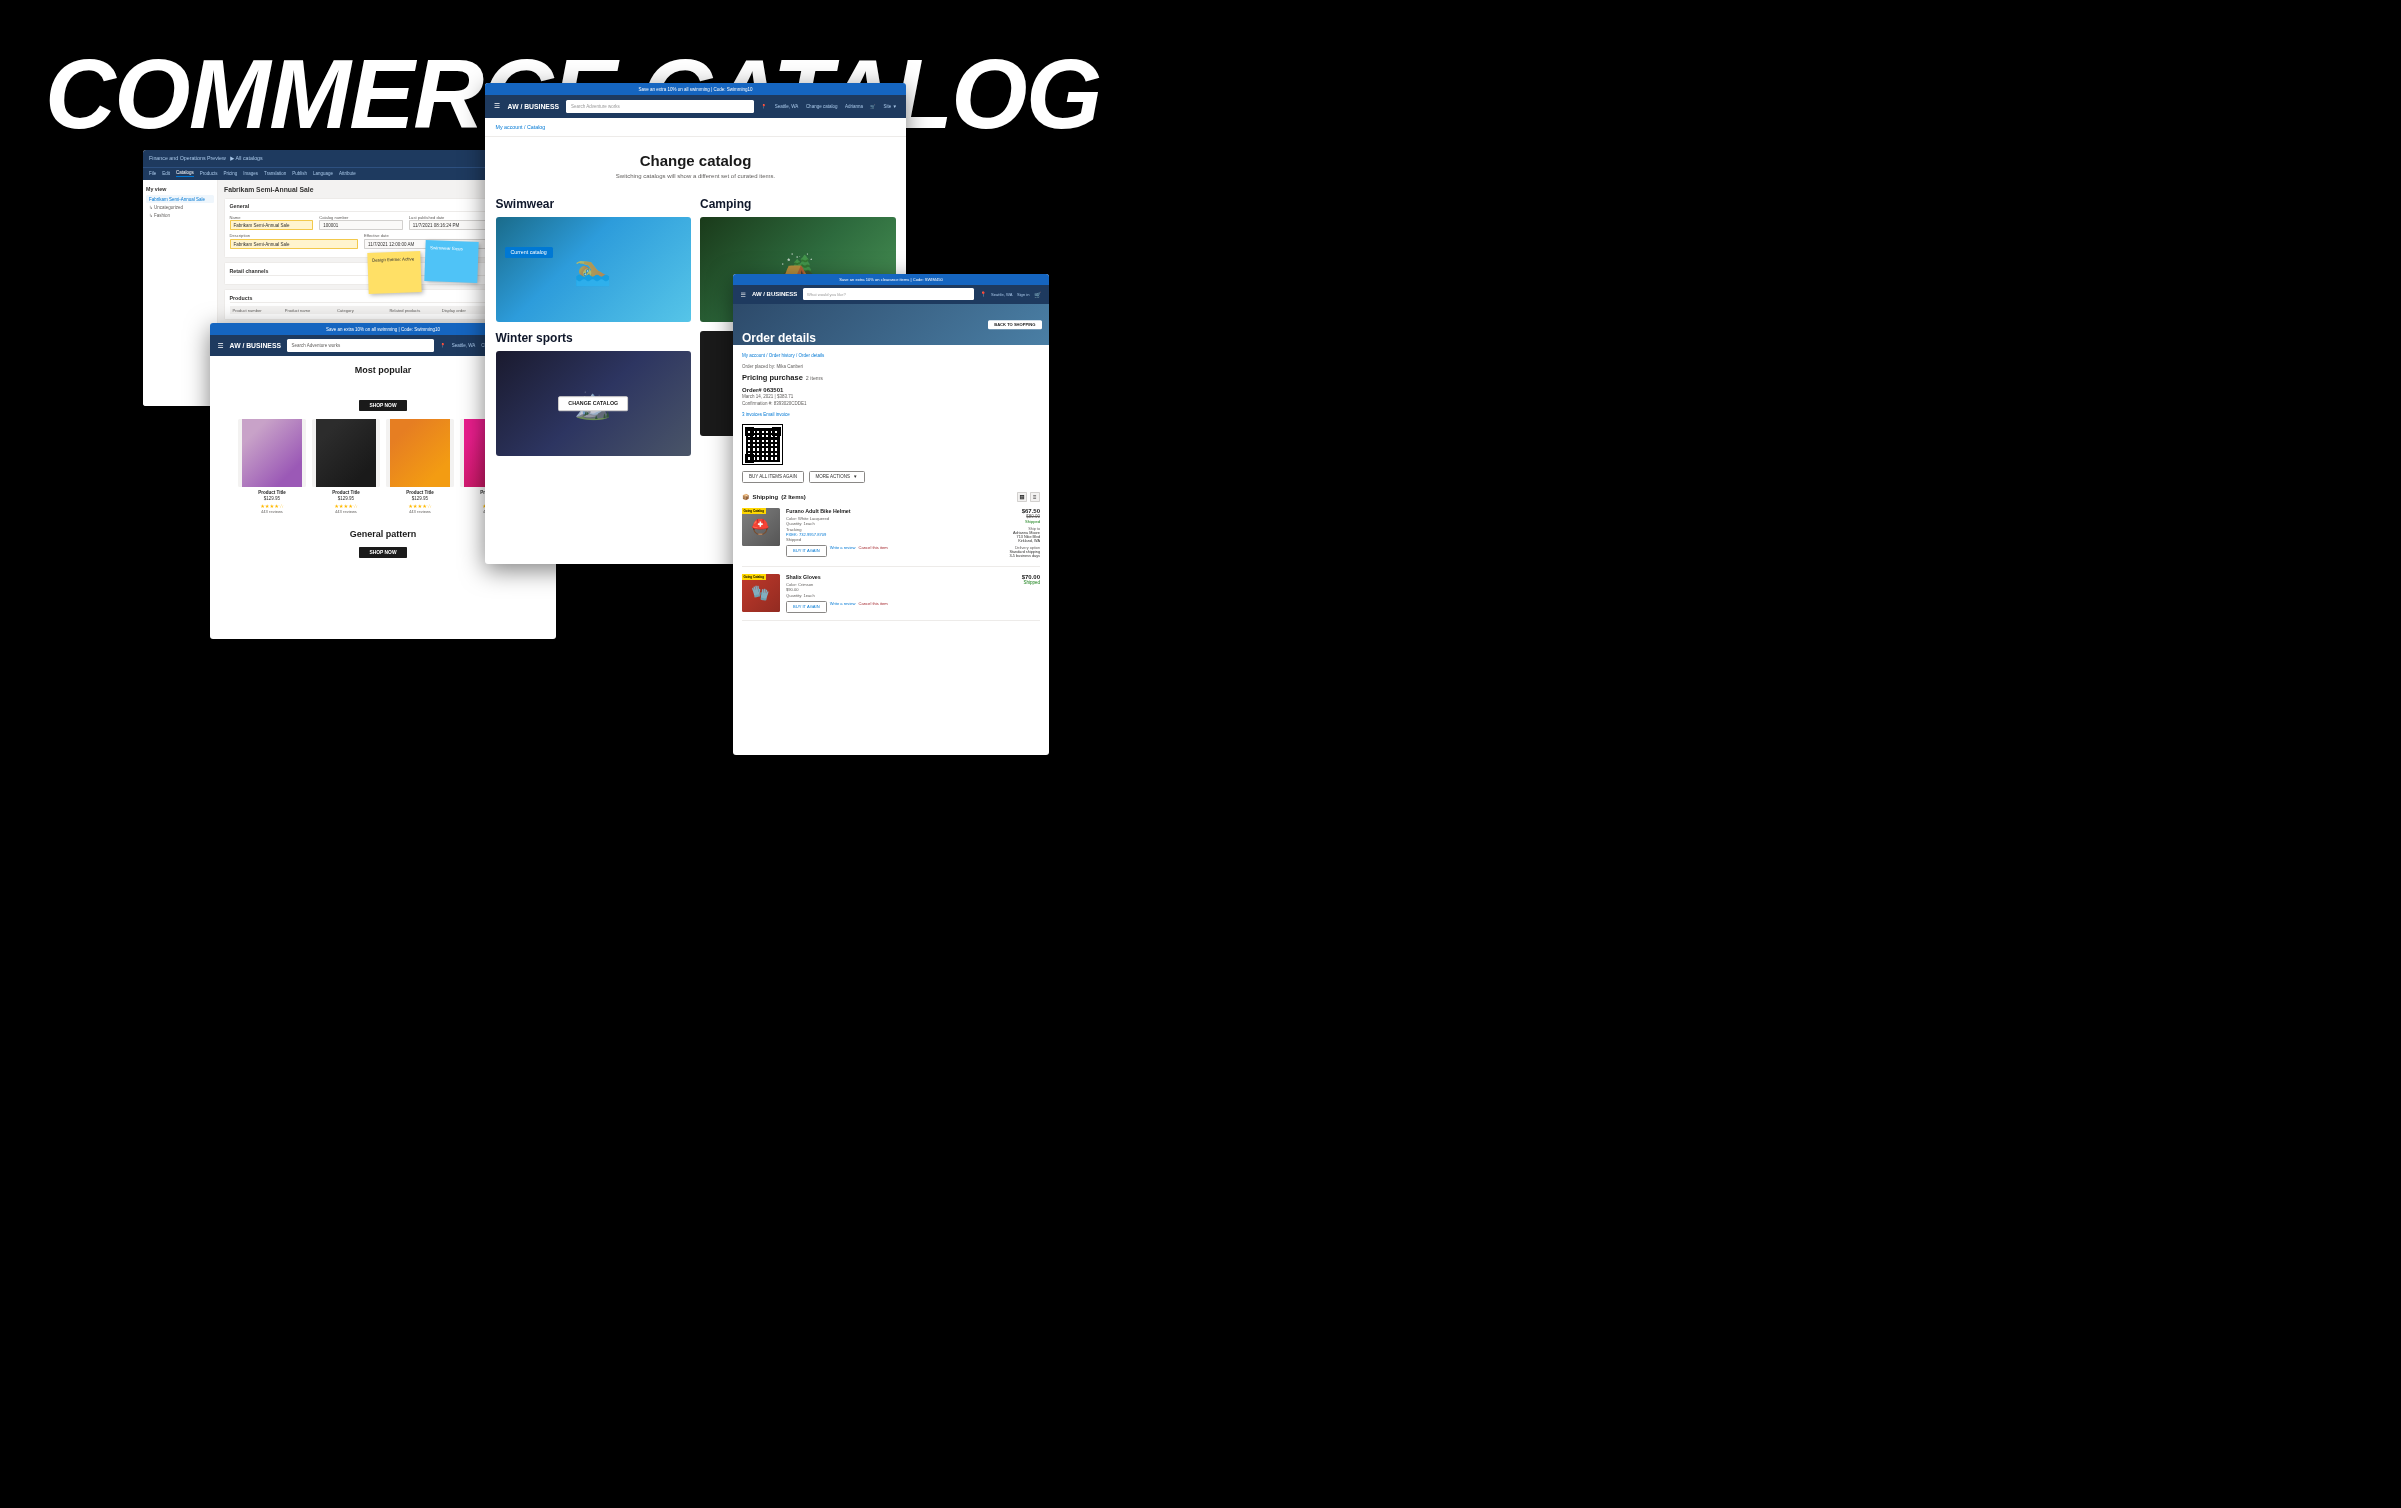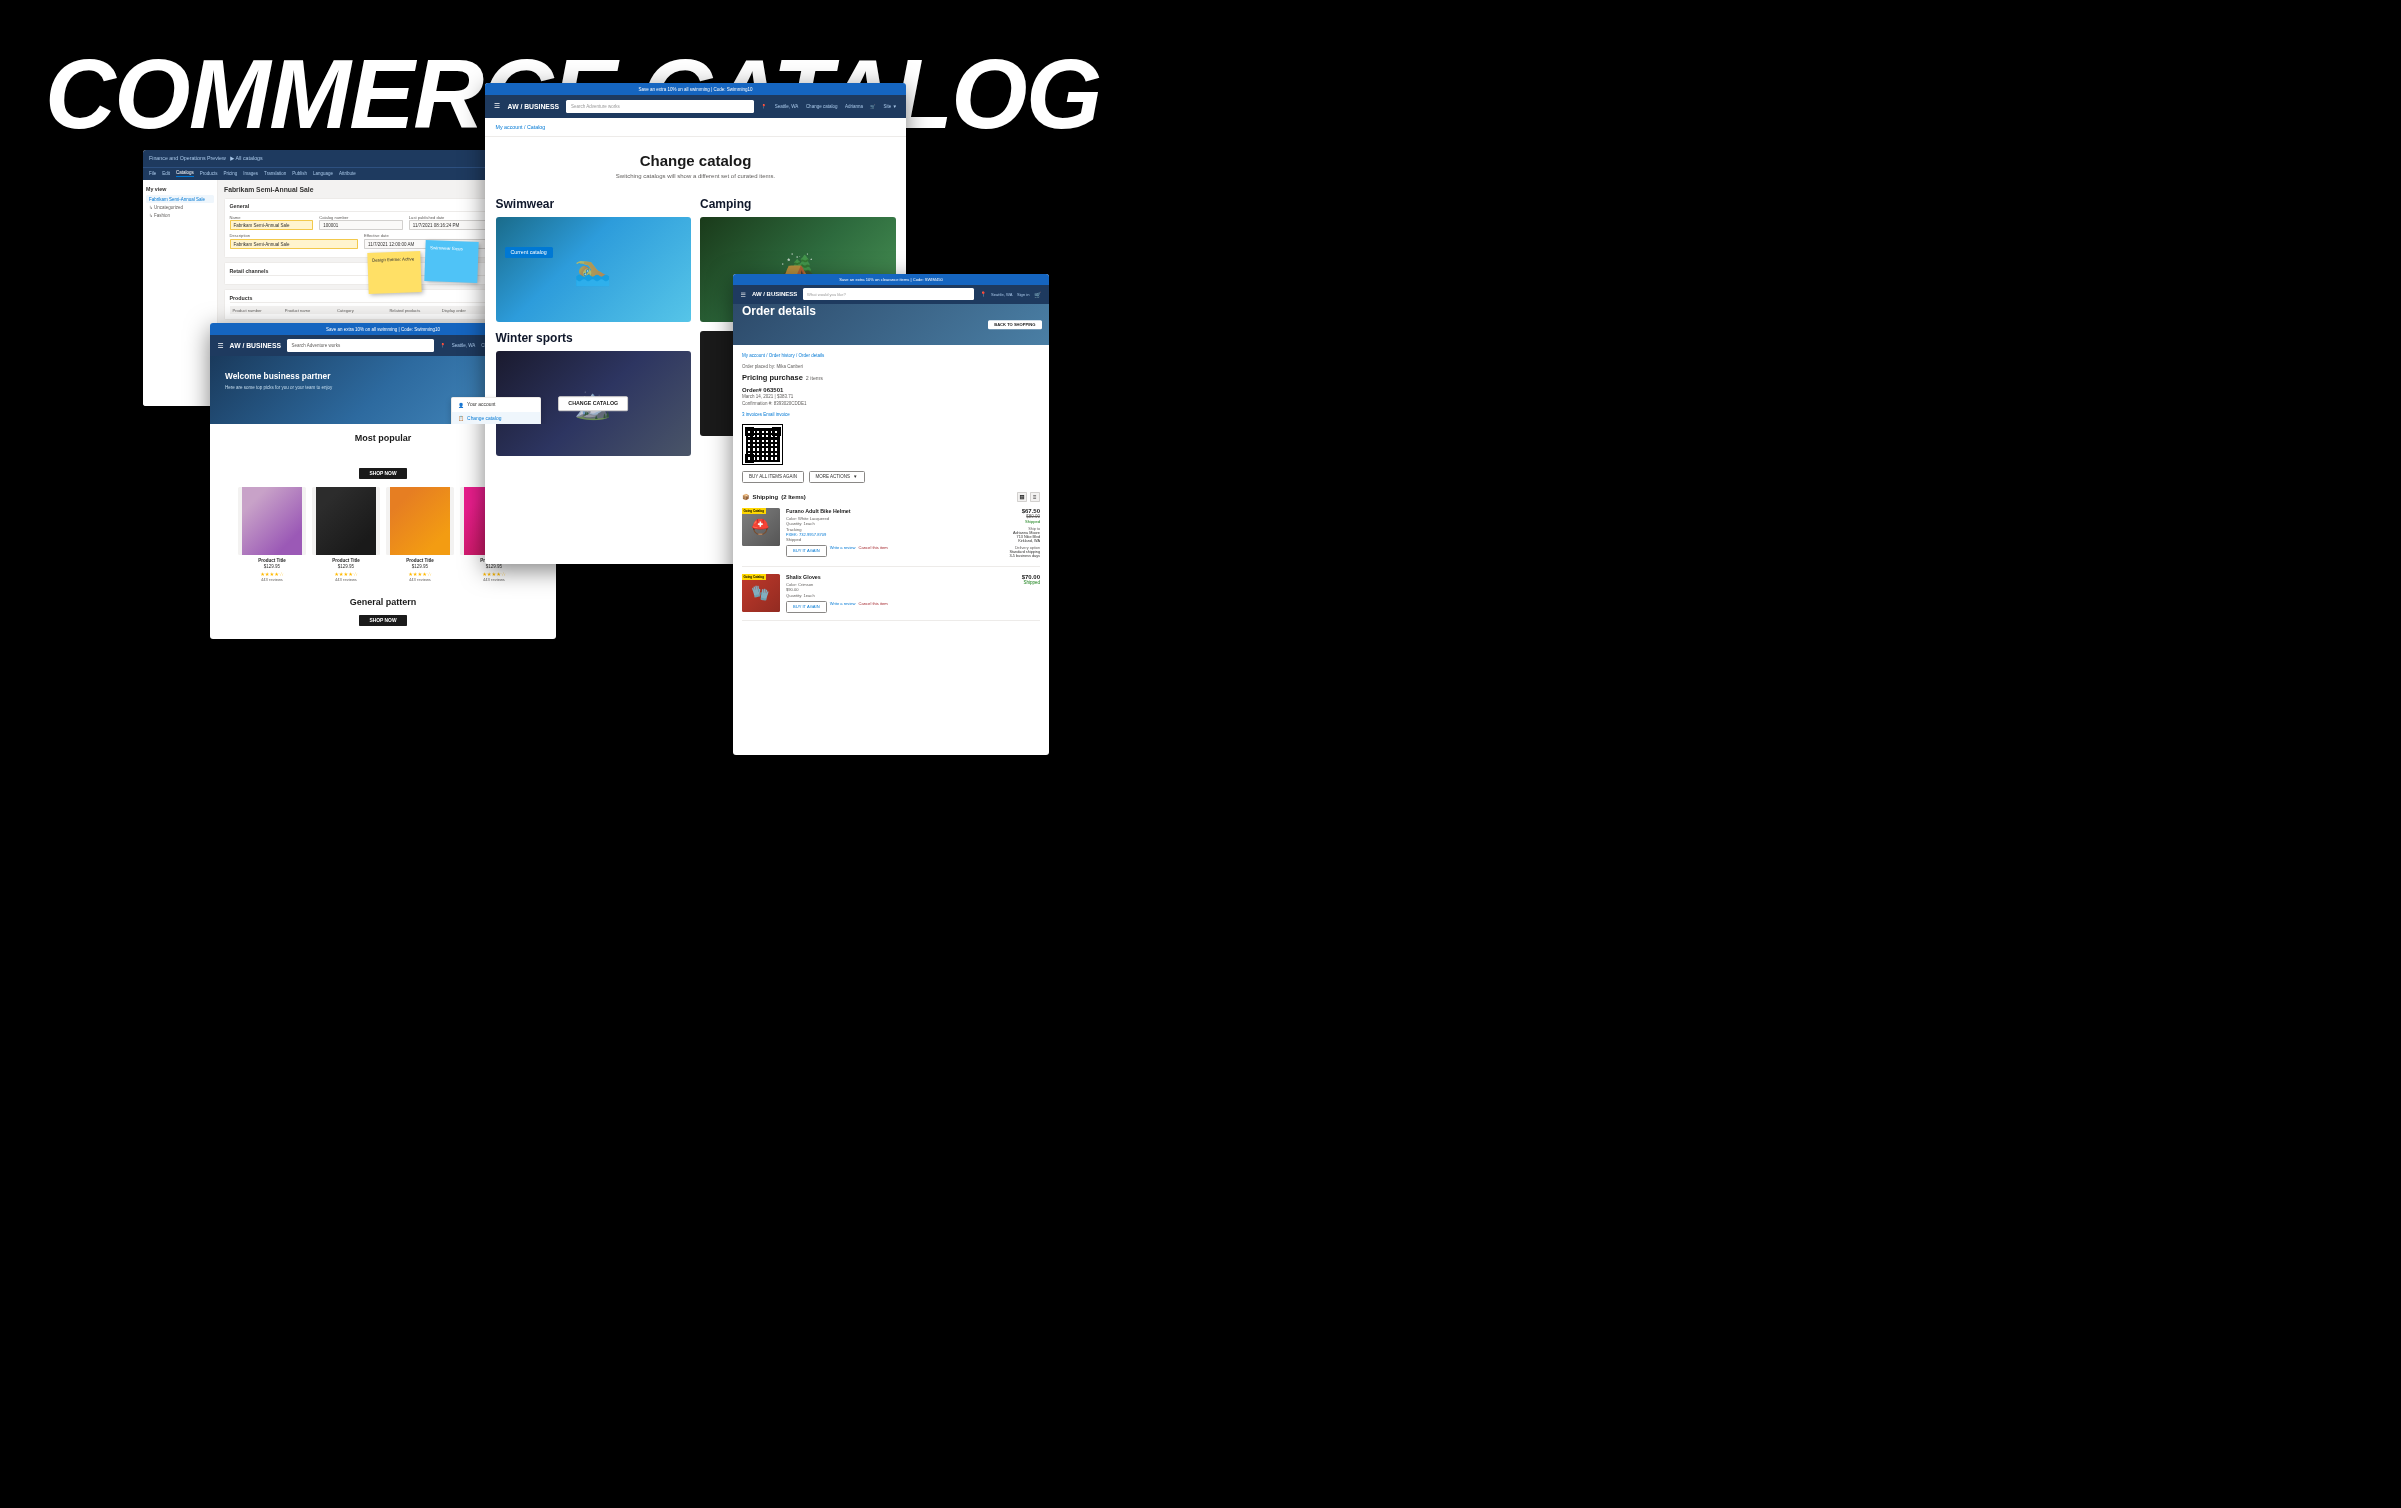--- a/index.html
+++ b/index.html
@@ -535,21 +535,21 @@
     }
     .screen-order .header-actions span {
       color: #a8c7e8;
       font-size: 4.1px;
     }
     .screen-order .hero-banner {
       height: 41px;
       background: linear-gradient(135deg, #2d4a6a 0%, #4a7fa5 100%);
       position: relative;
       display: flex;
-      align-items: flex-start;
+      align-items: flex-end;
       padding: 0 9px;
     }
     .screen-order .order-title {
       font-size: 12px;
       font-weight: 700;
       color: #fff;
     }
     .screen-order .back-btn {
       position: absolute;
       right: 7.5px;
@@ -951,35 +951,20 @@
       <span>Search Adventure works</span>
     </div>
     <div class="header-actions">
       <span>📍</span>
       <span>Seattle, WA</span>
       <span>Change catalog</span>
       <span>Adrianna</span>
       <span>🛒</span>
     </div>
   </div>
-  <div class="hero">
-    <div class="hero-text">Welcome  business partner</div>
-    <div class="hero-sub">Here are some top picks for you or your team to enjoy</div>
-
-    <div class="dropdown-menu">
-      <div class="dropdown-item">
-        <span>👤</span>
-        <span>Your account</span>
-      </div>
-      <div class="dropdown-item active-item">
-        <span>📋</span>
-        <span>Change catalog</span>
-      </div>
-    </div>
-  </div>
   <div class="most-popular">
     <div class="section-heading">Most popular</div>
     <div class="shop-now-btn">SHOP NOW</div>
     <div class="products-row">
       <div class="product-card">
         <div class="product-img">
           <div class="swimsuit-1"></div>
         </div>
         <div class="product-title">Product Title</div>
         <div class="product-price">$129.95</div>

